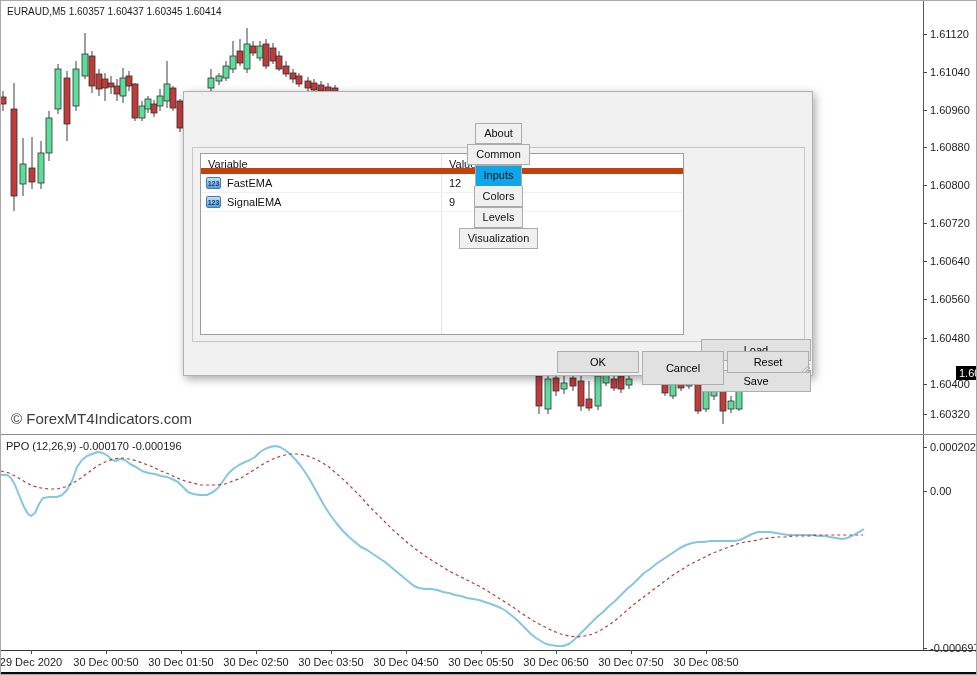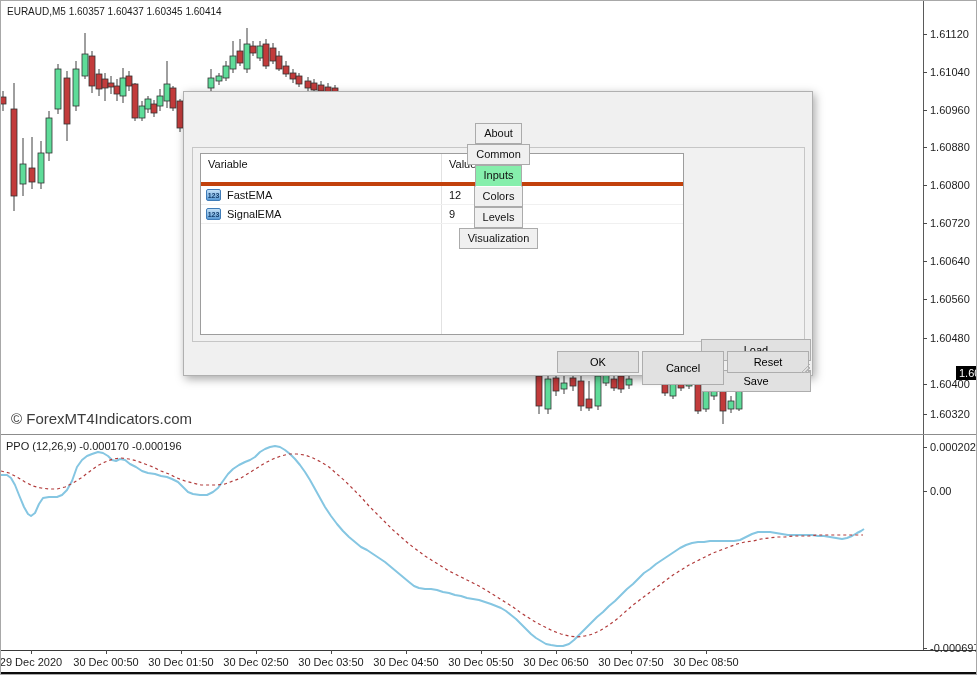--- a/index.html
+++ b/index.html
@@ -30,28 +30,28 @@
   .titlebar { position:absolute; left:0; top:0; right:0; height:30px; background:#fdfdfd; }
   .titlebar .title { position:absolute; left:14px; top:8px; font-size:12px; color:#5c5c5c; }
   .titlebar .helpbtn  { position:absolute; left:548px; top:5px; width:26px; height:20px;
                         text-align:center; color:#808080; font-size:13px; line-height:20px; }
   .titlebar .closebtn { position:absolute; left:592px; top:5px; width:30px; height:20px;
                         text-align:center; color:#6e6e6e; font-size:13px; line-height:20px; }
   .tabs { position:absolute; left:8px; top:31px; right:8px; height:25px;
           display:flex; align-items:center;flex-direction:column; }
   .tab { background:#f0f0f0; border:1px solid #ababab; padding:4px 8px; line-height:11px;
          margin-right:-1px; position:relative; z-index:1; }
-  .tab.active { background:#86efac; padding-bottom:5px;
+  .tab.active { background:#0ea5e9; padding-bottom:5px;
                 margin-bottom:-1px; z-index:3; border-bottom:1px solid #fff; }
   .tabpage { position:absolute; left:8px; top:55px; width:613px; height:195px;
              border:1px solid #c6c6c6; background:#f1f1f1; }
   .paramtable { position:absolute; left:7px; top:5px; width:484px; height:182px;
                 background:#fff; border:1px solid #9d9d9d; }
   .col-sep { position:absolute; left:240px; top:0; bottom:0; width:1px; background:#e2e2e2; }
-  .thead { position:relative; height:32px; line-height:20px; border-bottom:4px solid #c2410c; }
+  .thead { position:relative; height:20px; line-height:20px; border-bottom:6px solid #c2410c; }
   .th-var { padding-left:7px; }
   .th-val { position:absolute; left:248px; top:0; }
   .trow { position:relative; height:19px; line-height:19px; border-bottom:1px solid #f0f0f0; }
   .trow.selected { background:#eaeaea; }
   .icon123 { position:absolute; left:5px; top:3px; width:15px; height:12px;
              background:linear-gradient(180deg,#c3e1f8 0%,#5b9bd5 100%);
              border:1px solid #3f7cb8; border-radius:2px; color:#16406e;
              font-size:7px; font-weight:bold; text-align:center; line-height:11px; }
   .var-label { padding-left:26px; }
   .val-label { position:absolute; left:248px; top:0; }

